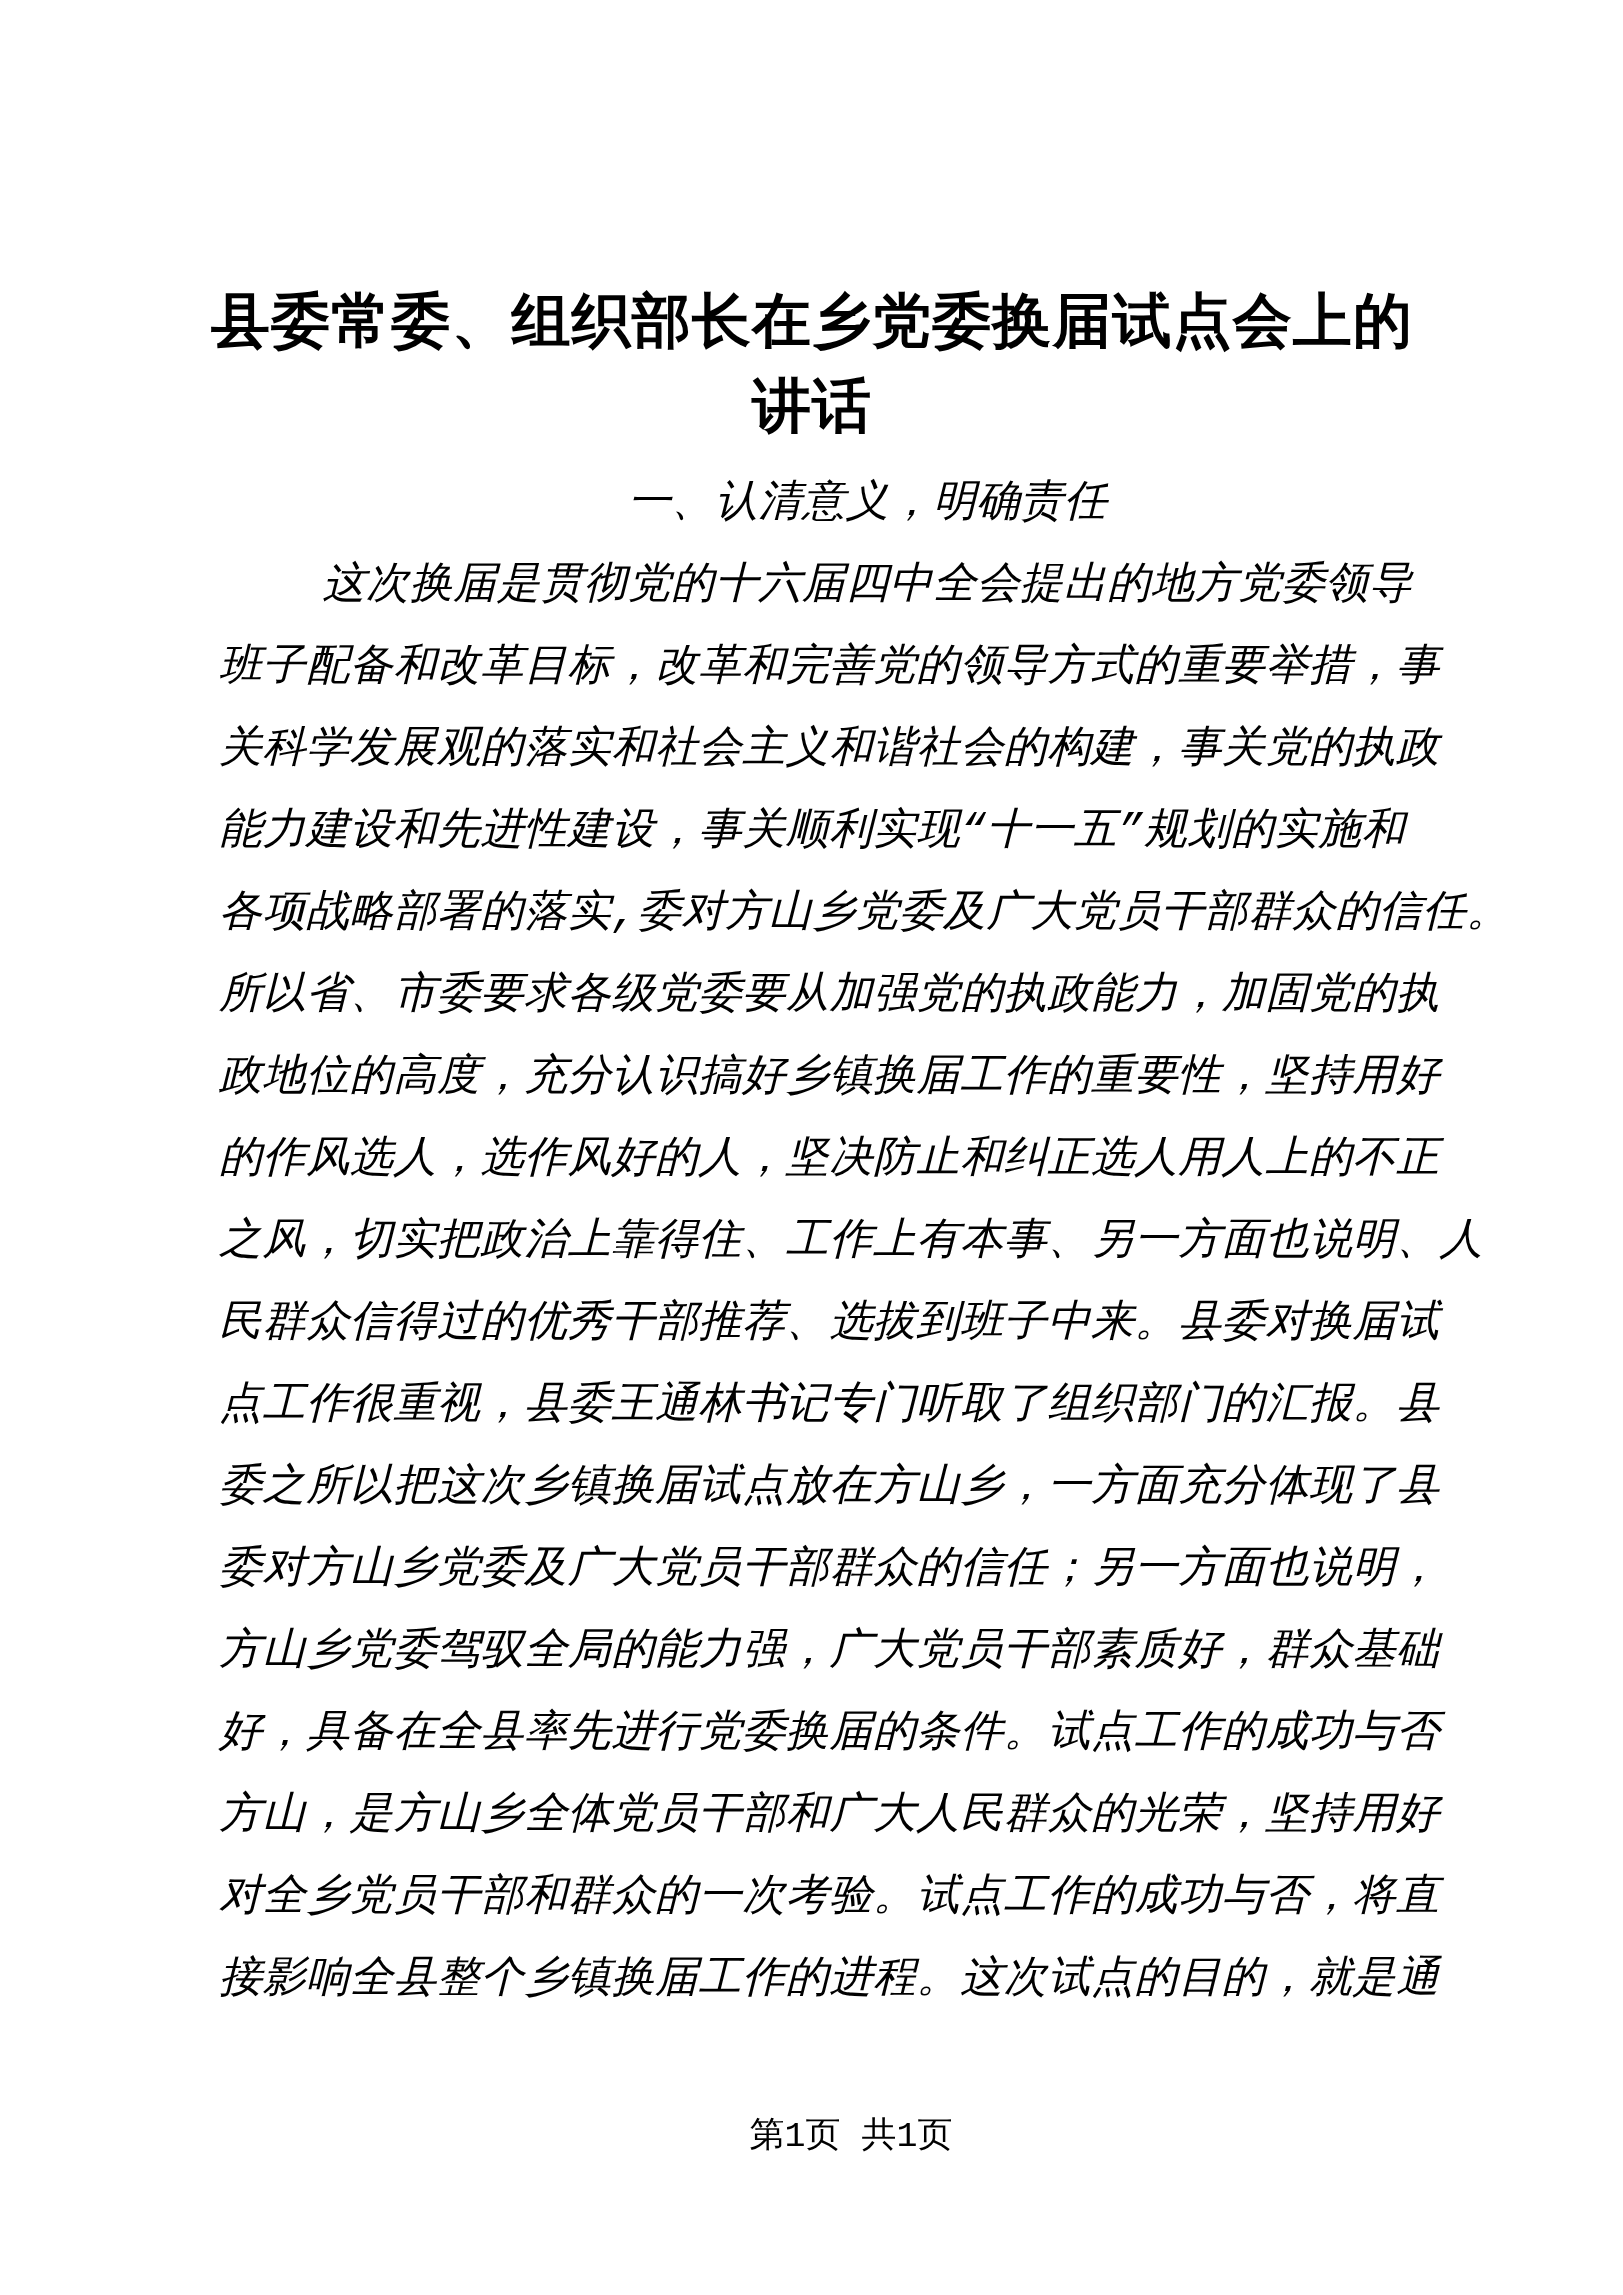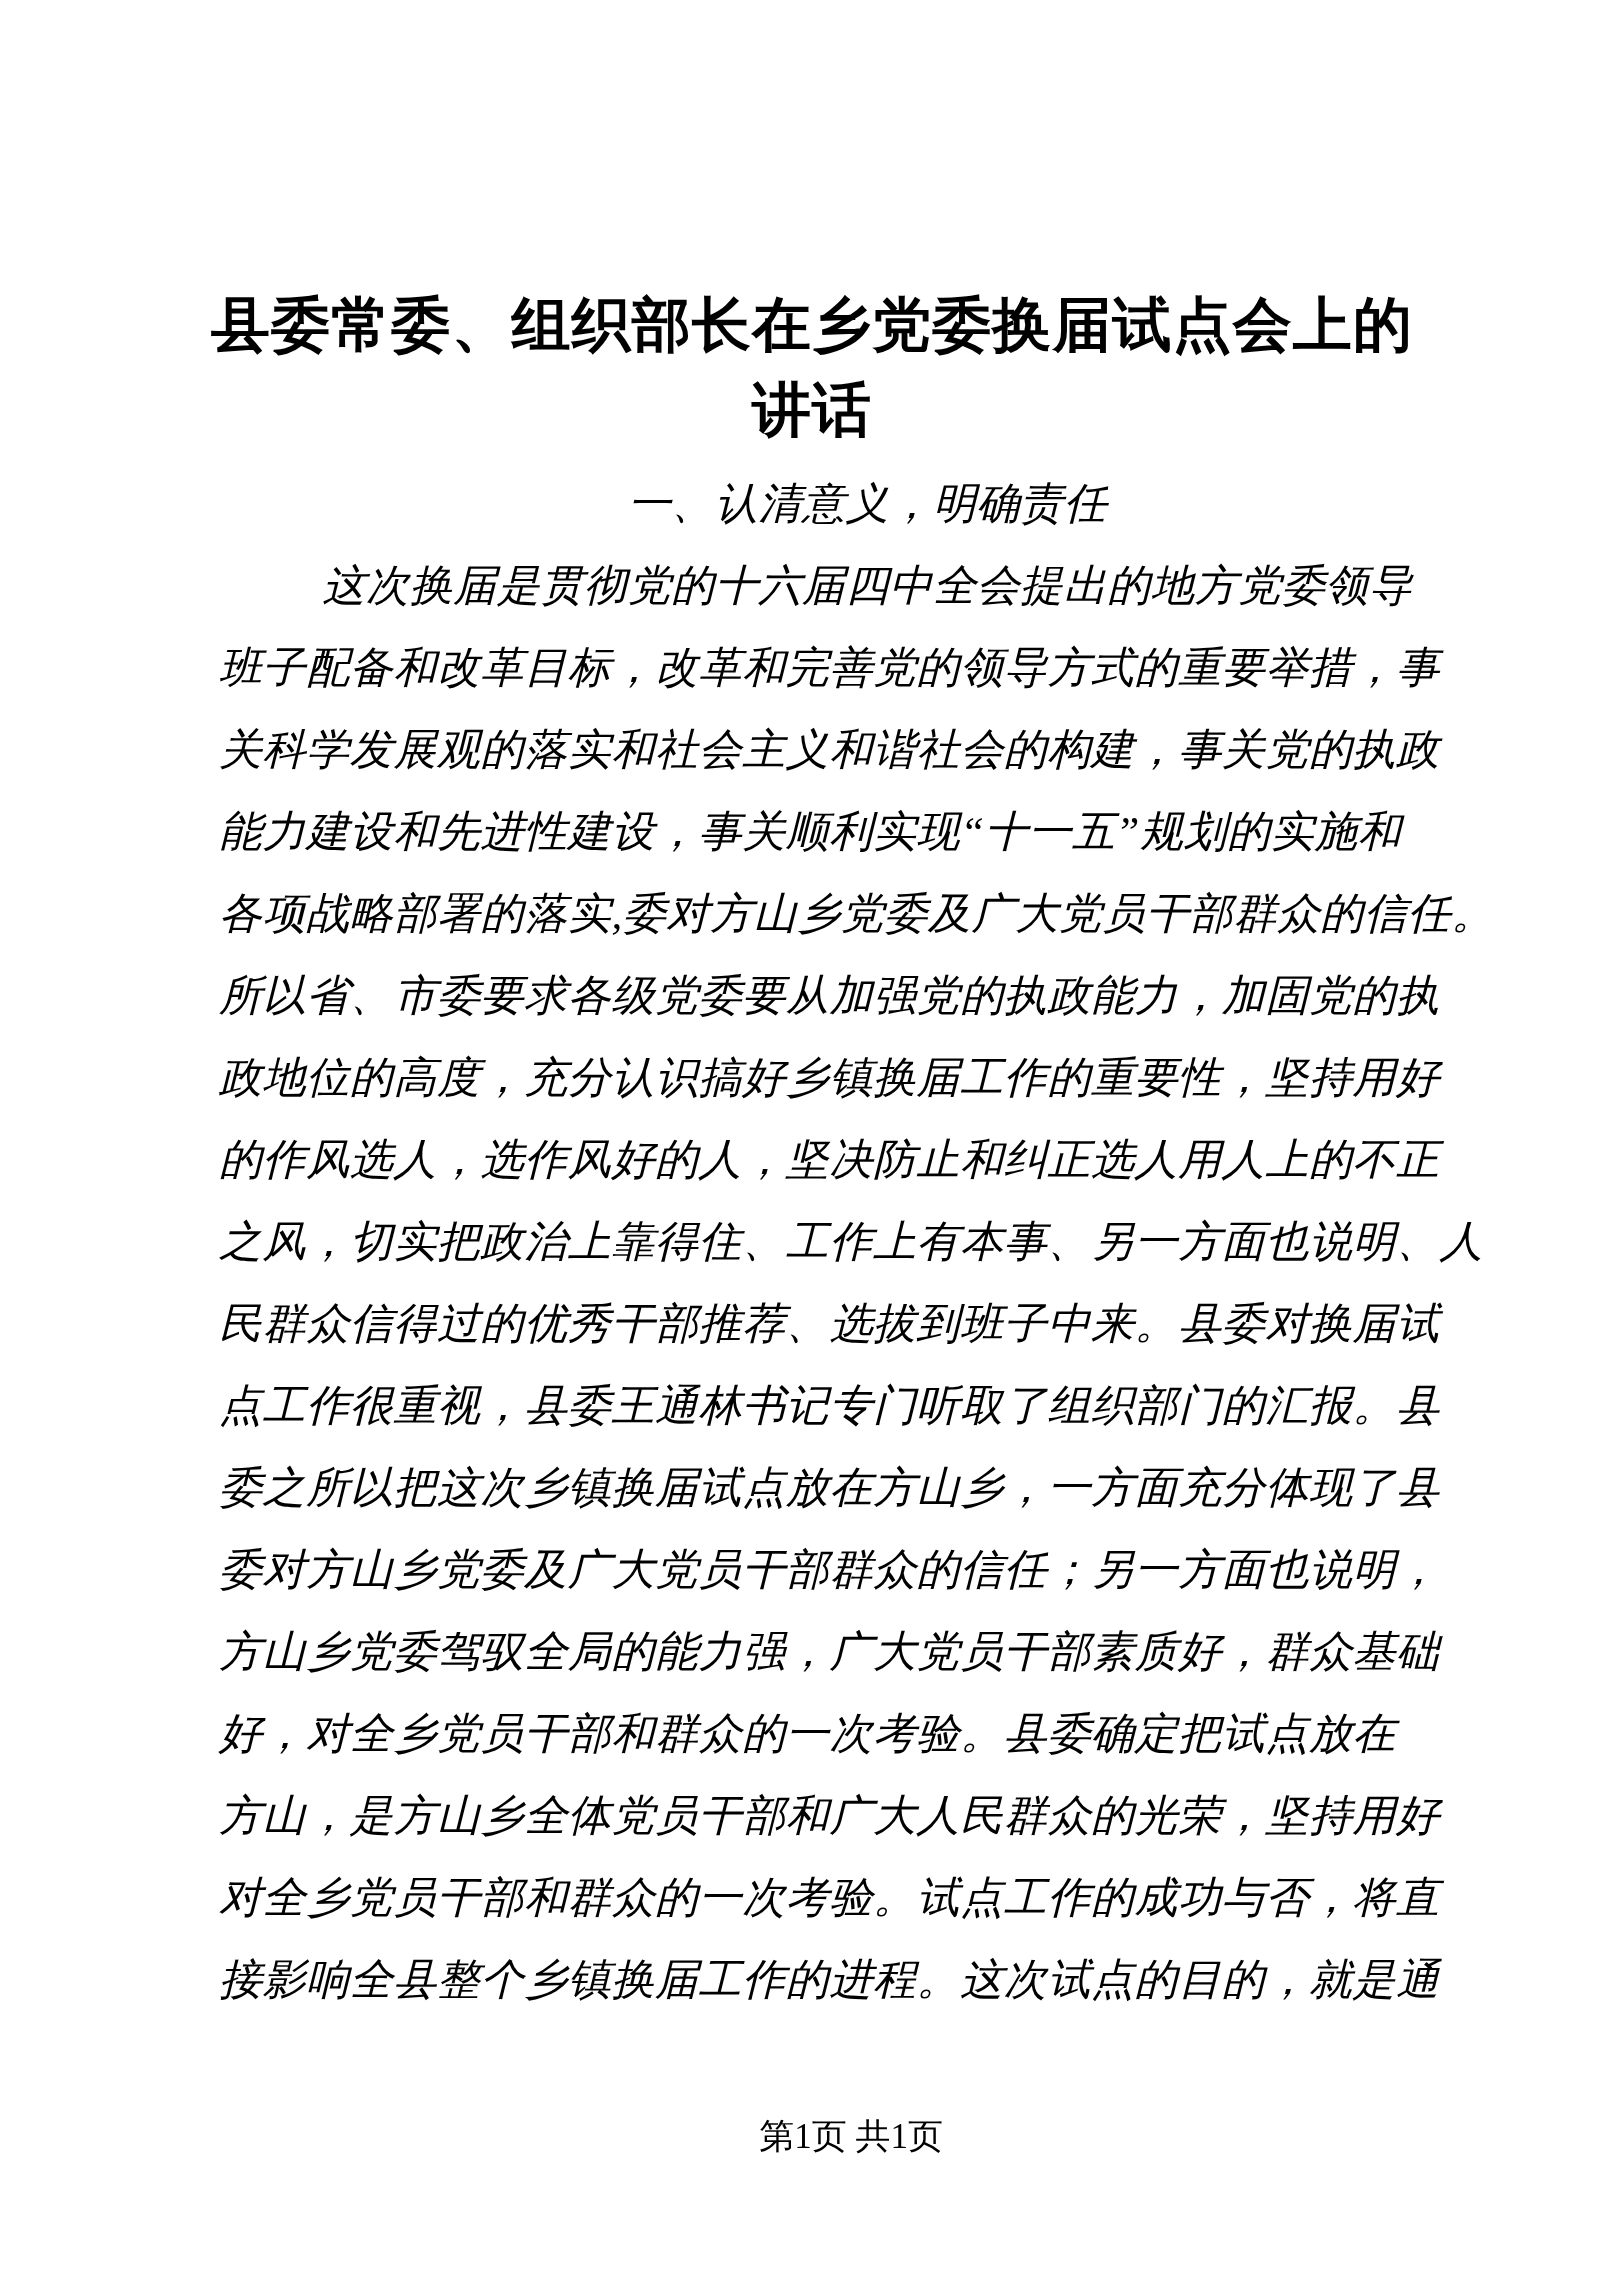--- a/index.html
+++ b/index.html
@@ -6,21 +6,21 @@
     margin: 0;
     padding: 0;
     background: #ffffff;
   }
   .page {
     position: relative;
     width: 1623px;
     height: 2295px;
     background: #ffffff;
     color: #000000;
-    font-family: Liberation Serif, serif;
+    font-family: Liberation Mono, monospace;
     overflow: hidden;
   }
   .title-block {
     position: absolute;
     left: 210px;
     top: 283px;
     width: 1204px;
     text-align: center;
     font-weight: 700;
     font-size: 59px;
@@ -79,21 +79,21 @@
     <div class="body-line">各项战略部署的落实,委对方山乡党委及广大党员干部群众的信任。</div>
     <div class="body-line">所以省、市委要求各级党委要从加强党的执政能力，加固党的执</div>
     <div class="body-line">政地位的高度，充分认识搞好乡镇换届工作的重要性，坚持用好</div>
     <div class="body-line">的作风选人，选作风好的人，坚决防止和纠正选人用人上的不正</div>
     <div class="body-line">之风，切实把政治上靠得住、工作上有本事、另一方面也说明、人</div>
     <div class="body-line">民群众信得过的优秀干部推荐、选拔到班子中来。县委对换届试</div>
     <div class="body-line">点工作很重视，县委王通林书记专门听取了组织部门的汇报。县</div>
     <div class="body-line">委之所以把这次乡镇换届试点放在方山乡，一方面充分体现了县</div>
     <div class="body-line">委对方山乡党委及广大党员干部群众的信任；另一方面也说明，</div>
     <div class="body-line">方山乡党委驾驭全局的能力强，广大党员干部素质好，群众基础</div>
-    <div class="body-line">好，对全乡党员干部和群众的一次考验。县委确定把试点放在</div>
+    <div class="body-line">好，具备在全县率先进行党委换届的条件。试点工作的成功与否</div>
     <div class="body-line">方山，是方山乡全体党员干部和广大人民群众的光荣，坚持用好</div>
     <div class="body-line">对全乡党员干部和群众的一次考验。试点工作的成功与否，将直</div>
     <div class="body-line">接影响全县整个乡镇换届工作的进程。这次试点的目的，就是通</div>
   </div>
 
   <div class="footer-block">
     <span>第1页 共1页</span>
   </div>
 
 </div>

